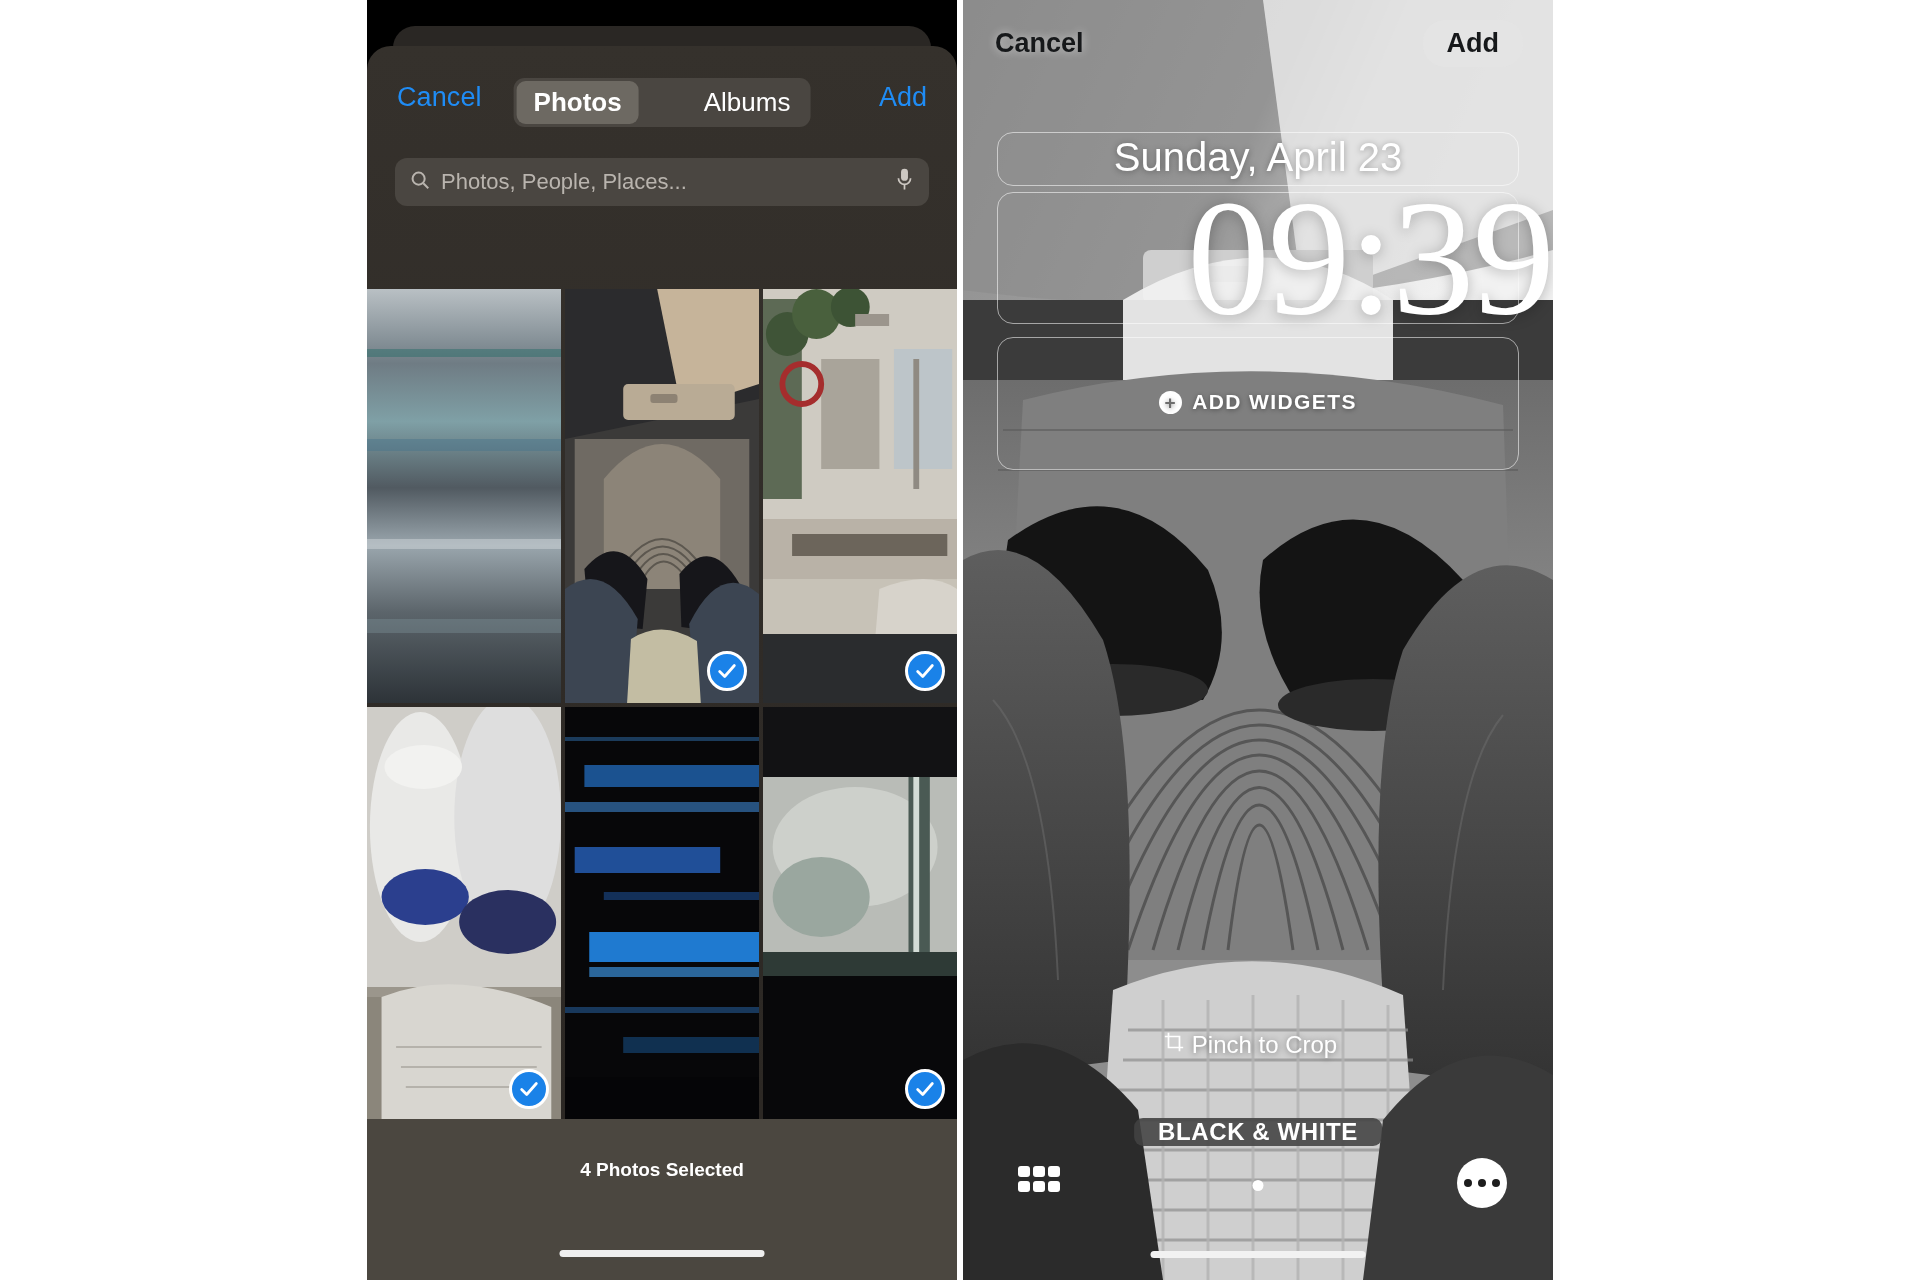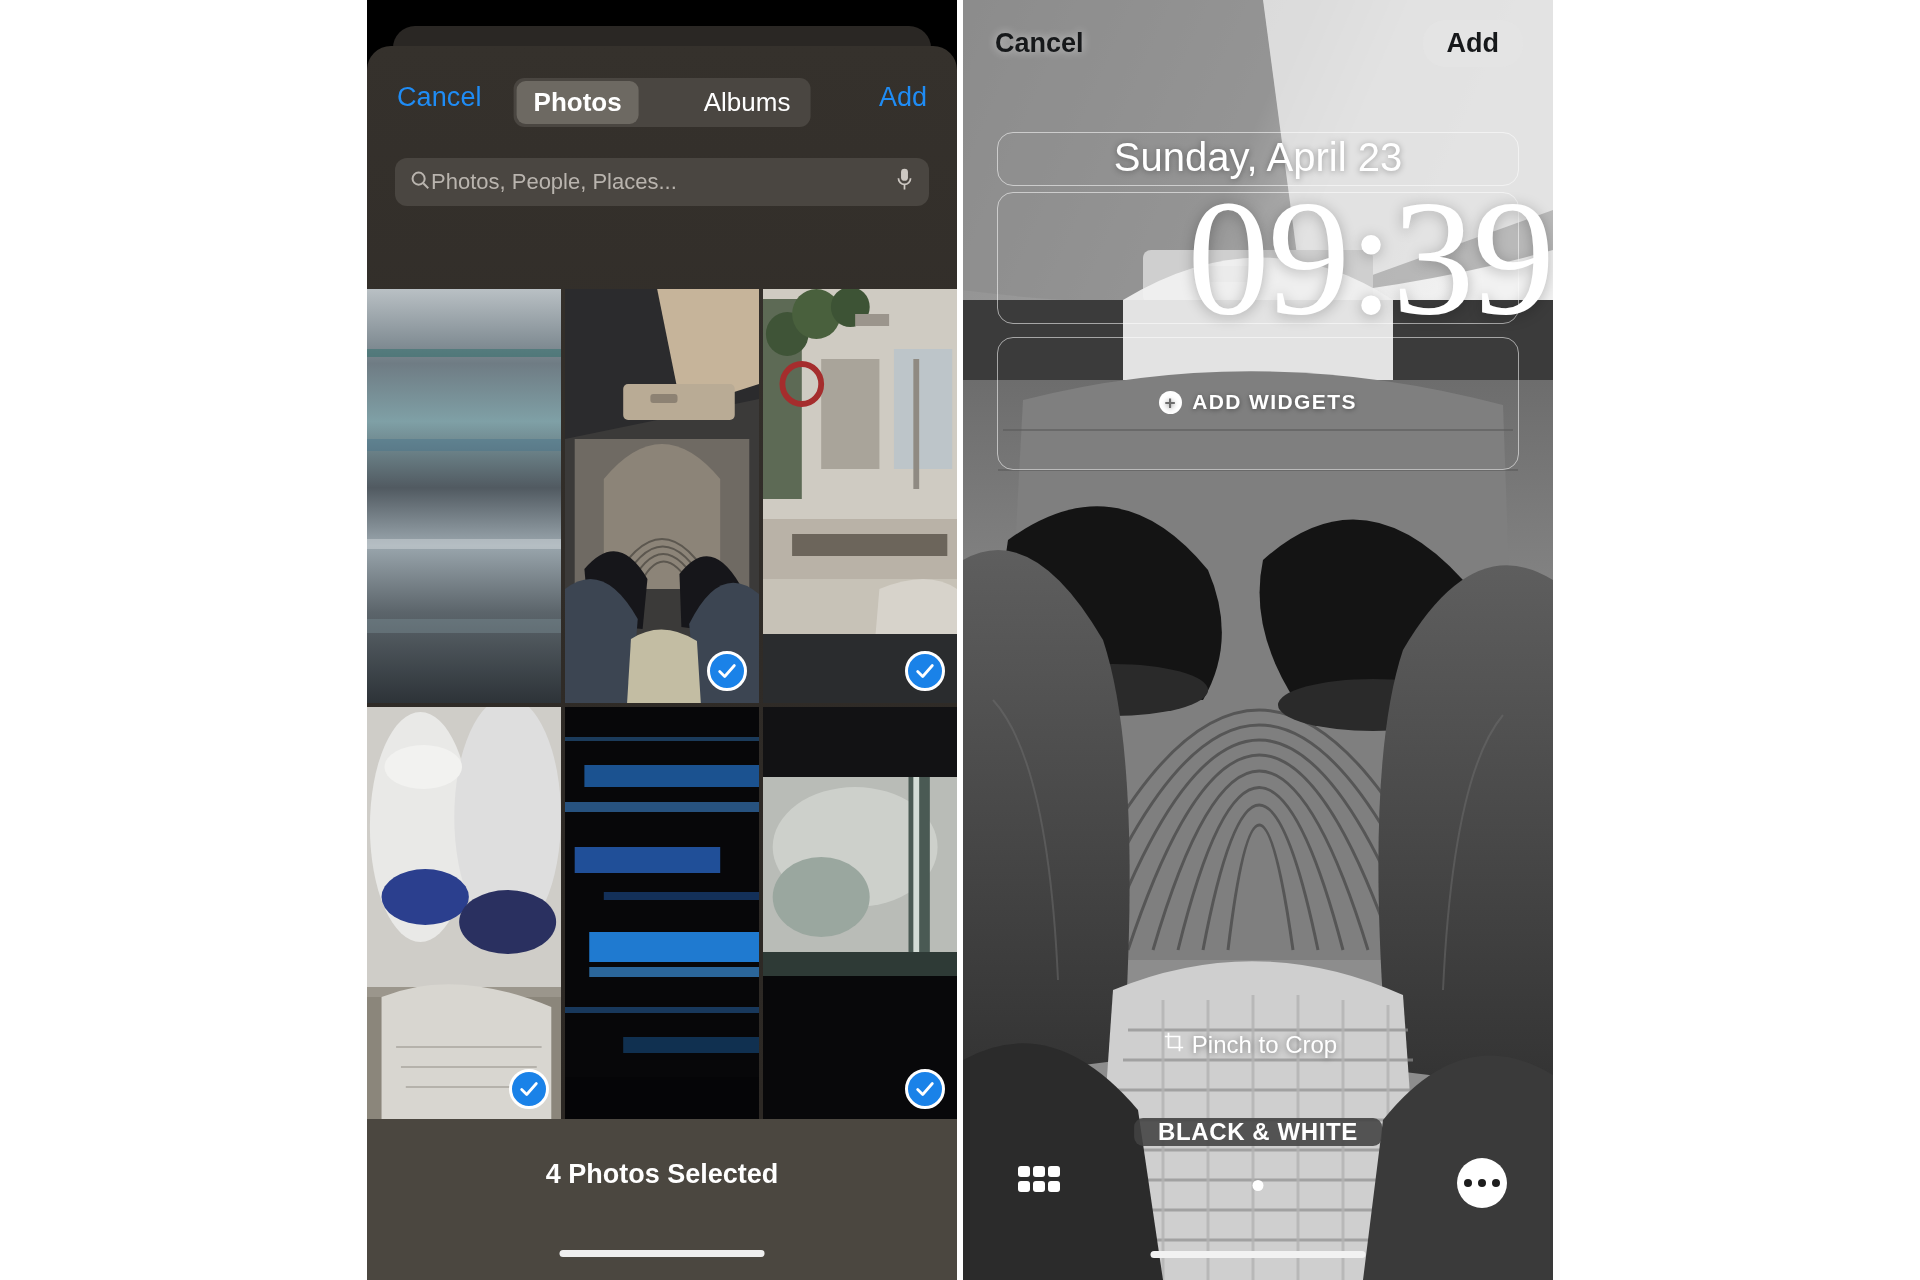--- a/index.html
+++ b/index.html
@@ -43,41 +43,41 @@
     line-height:1.12;
   }
   .seg-item.active { background:#6d6962; }
   .seg-item.inactive { font-weight:500;margin-left:48px; }
 
   .searchbar {
     position:absolute; left:28px; right:28px; top:112px; height:48px;
     background:#4a4641; border-radius:12px; display:flex; align-items:center;
     padding:0 14px;
   }
-  .search-ph { font-size:22px; color:#b9b4ae; }
+  .search-ph { font-size:22px; color:#b9b4ae; margin-left:10px; }
   .mic { margin-left:auto; }
 
   .grid {
     position:absolute; left:0; top:243px; right:0; bottom:0; display:grid;
     grid-template-columns:1fr 1fr 1fr; grid-auto-rows:414px; gap:4px;
     overflow:hidden;
   }
   .cell { position:relative; overflow:hidden; background:#0b0b0b; }
   .check {
     position:absolute; right:12px; bottom:12px; width:40px; height:40px;
     border-radius:50%; background:#1a82e8; border:3px solid #fff;
     display:flex; align-items:center; justify-content:center;
   }
   .bottom-bar-left {
     position:absolute; left:0; right:0; bottom:0; height:161px;
     background:#4b4740;
   }
   .sel-count {
     position:absolute; left:0; right:0; top:40px; text-align:center;
-    color:#fff; font-size:27px; font-weight:700;
+    color:#fff; font-size:19px; font-weight:700;
   }
   .home-ind {
     position:absolute; left:50%; transform:translateX(-50%); bottom:23px;
     width:205px; height:7px; border-radius:4px; background:#efefef;
   }
 
   
   .phone-right {
     position:absolute; left:963px; top:0; width:590px; height:1280px;
     overflow:hidden; background:#8d8d8d;

